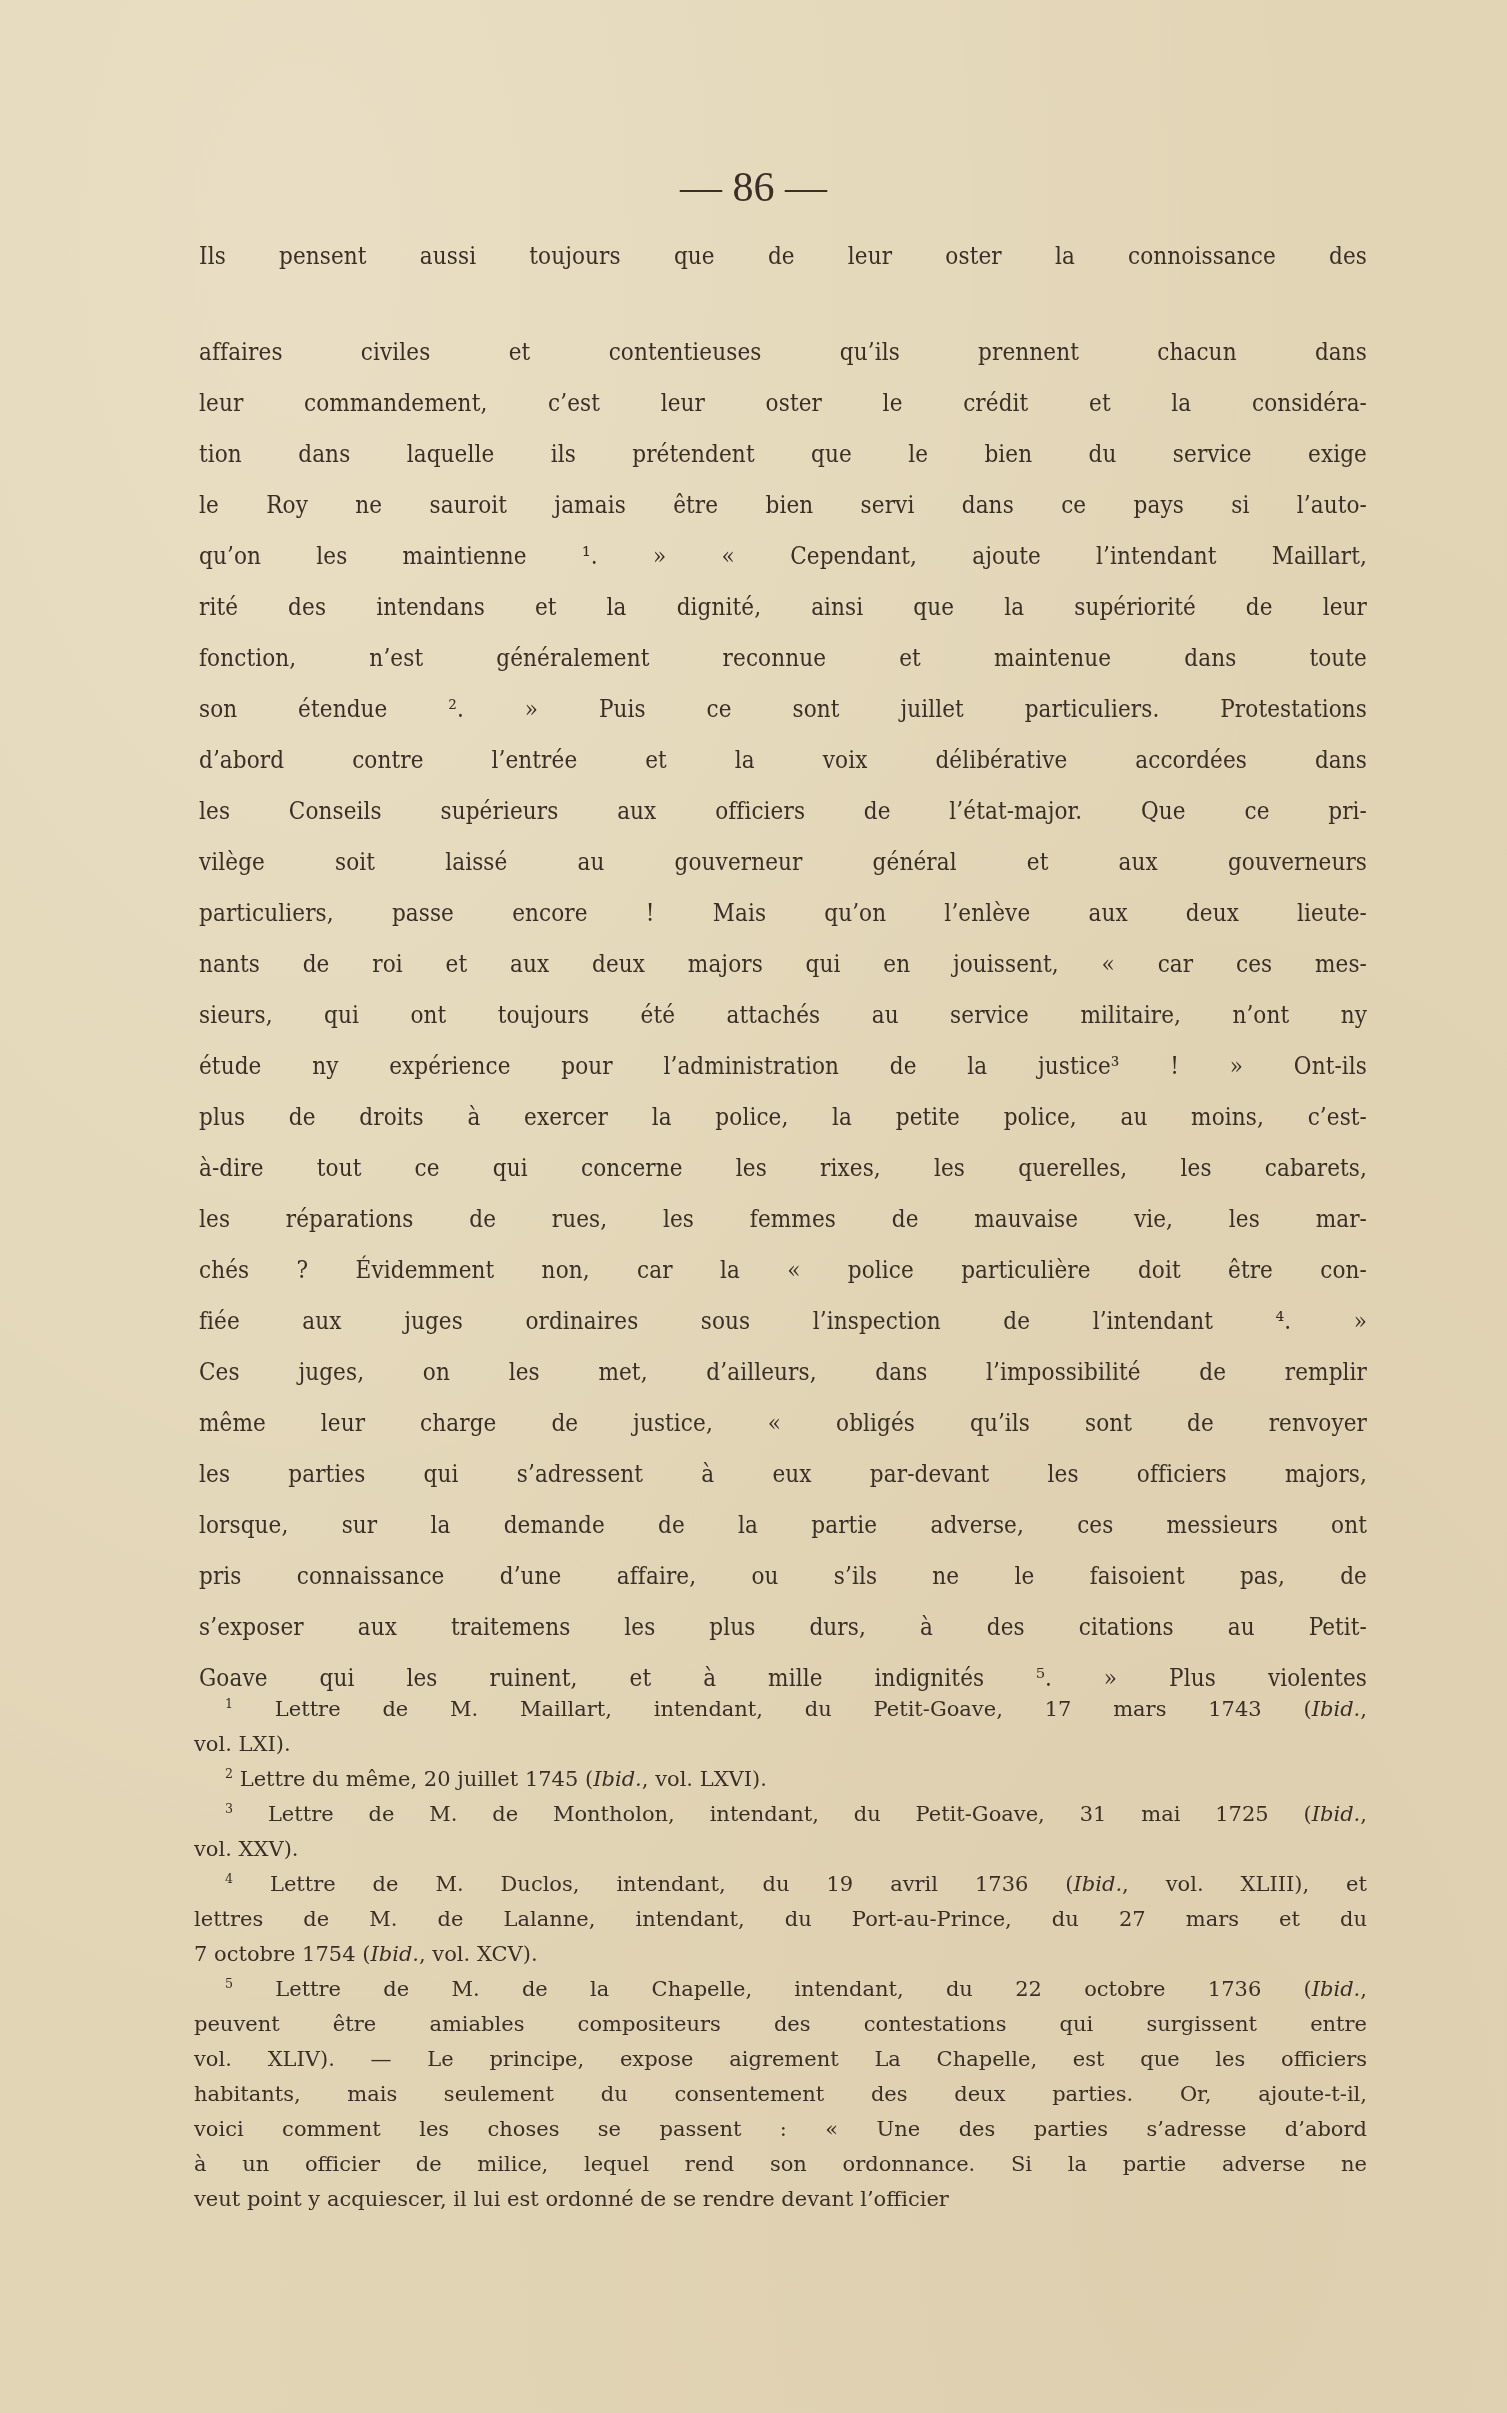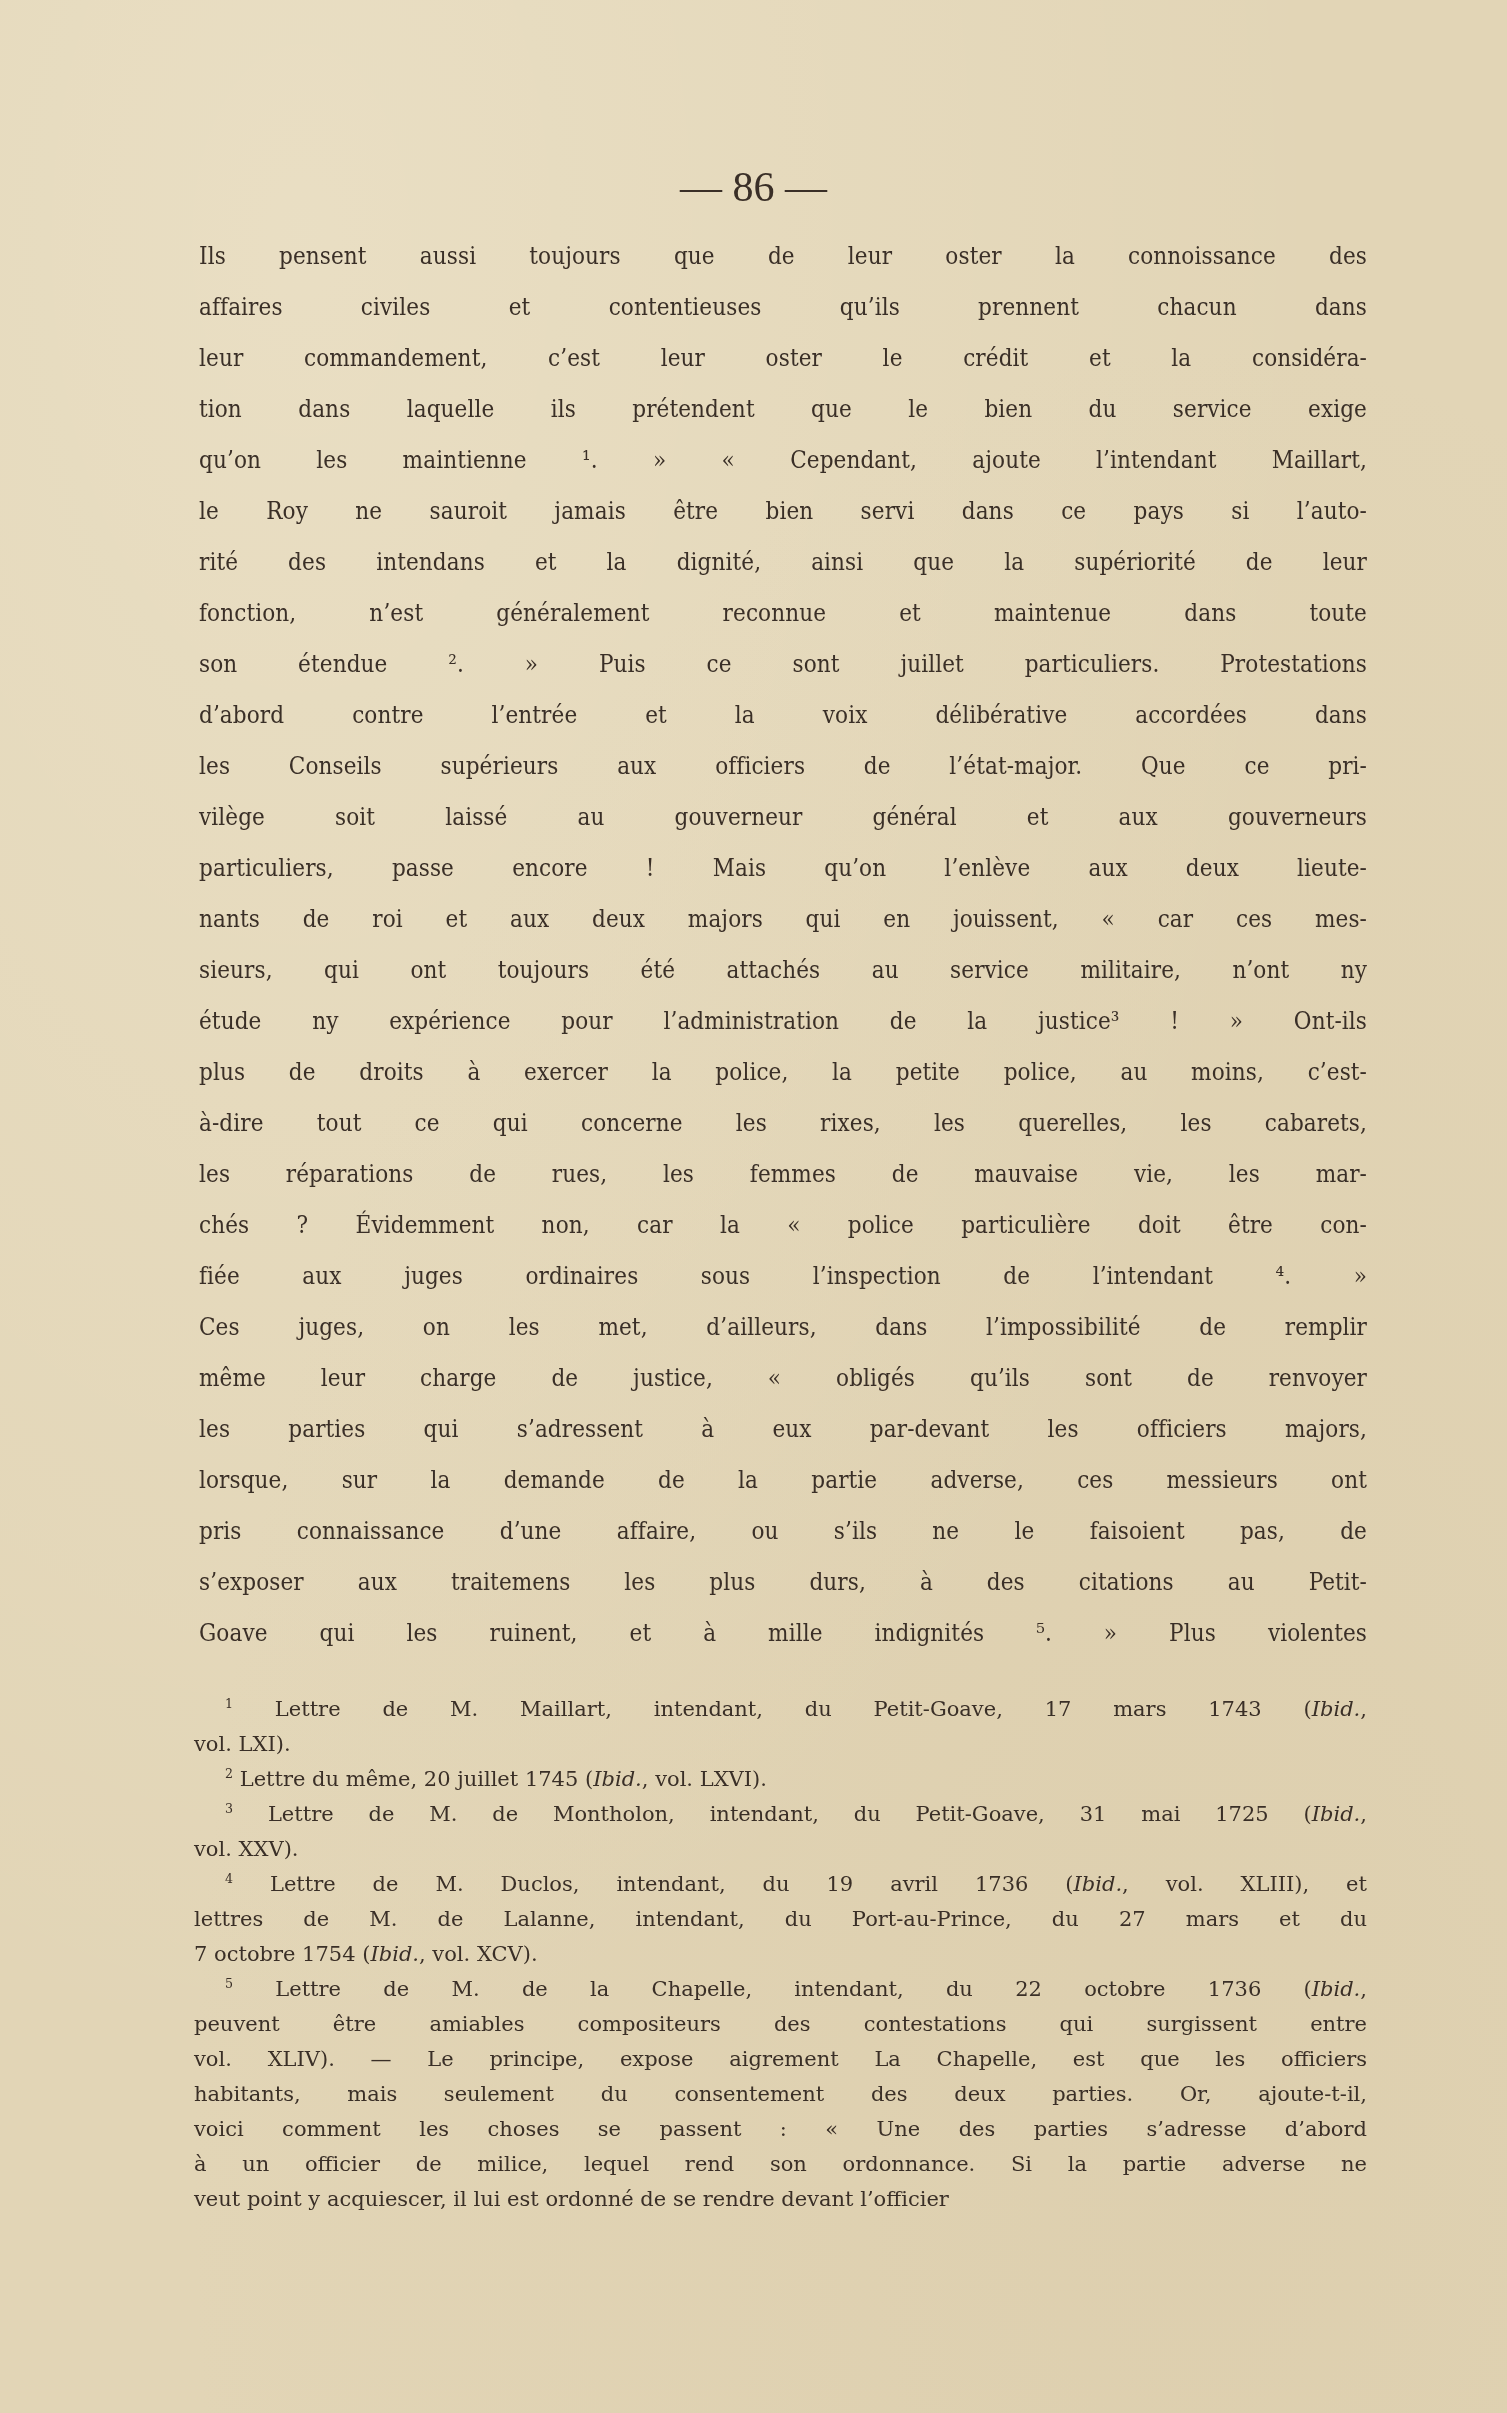--- a/index.html
+++ b/index.html
@@ -45,25 +45,25 @@
   .fn-line .i { font-style: italic; }
   sup { font-size: 60%; line-height: 0; vertical-align: 0.6em; }
 </style>
 </head>
 <body>
 
 <div class="page-number">— 86 —</div>
 
 <div class="body-text">
   <span class="line" style="display: block;">Ils pensent aussi toujours que de leur oster la connoissance des</span>
-  <span class="line" style="display: block;">affaires civiles et contentieuses qu’ils prennent chacun dans</span>
+  <span class="line" style="display: block; margin-top: 45px;">affaires civiles et contentieuses qu’ils prennent chacun dans</span>
   <span class="line" style="display: block;">leur commandement, c’est leur oster le crédit et la considéra-</span>
   <span class="line" style="display: block;">tion dans laquelle ils prétendent que le bien du service exige</span>
+  <span class="line" style="display: block;">le Roy ne sauroit jamais être bien servi dans ce pays si l’auto-</span>
   <span class="line" style="display: block;">qu’on les maintienne ¹. » « Cependant, ajoute l’intendant Maillart,</span>
-  <span class="line" style="display: block;">le Roy ne sauroit jamais être bien servi dans ce pays si l’auto-</span>
   <span class="line" style="display: block;">rité des intendans et la dignité, ainsi que la supériorité de leur</span>
   <span class="line" style="display: block;">fonction, n’est généralement reconnue et maintenue dans toute</span>
   <span class="line" style="display: block;">son étendue ². » Puis ce sont juillet particuliers. Protestations</span>
   <span class="line" style="display: block;">d’abord contre l’entrée et la voix délibérative accordées dans</span>
   <span class="line" style="display: block;">les Conseils supérieurs aux officiers de l’état-major. Que ce pri-</span>
   <span class="line" style="display: block;">vilège soit laissé au gouverneur général et aux gouverneurs</span>
   <span class="line" style="display: block;">particuliers, passe encore ! Mais qu’on l’enlève aux deux lieute-</span>
   <span class="line" style="display: block;">nants de roi et aux deux majors qui en jouissent, « car ces mes-</span>
   <span class="line" style="display: block;">sieurs, qui ont toujours été attachés au service militaire, n’ont ny</span>
   <span class="line" style="display: block;">étude ny expérience pour l’administration de la justice³ ! » Ont-ils</span>

